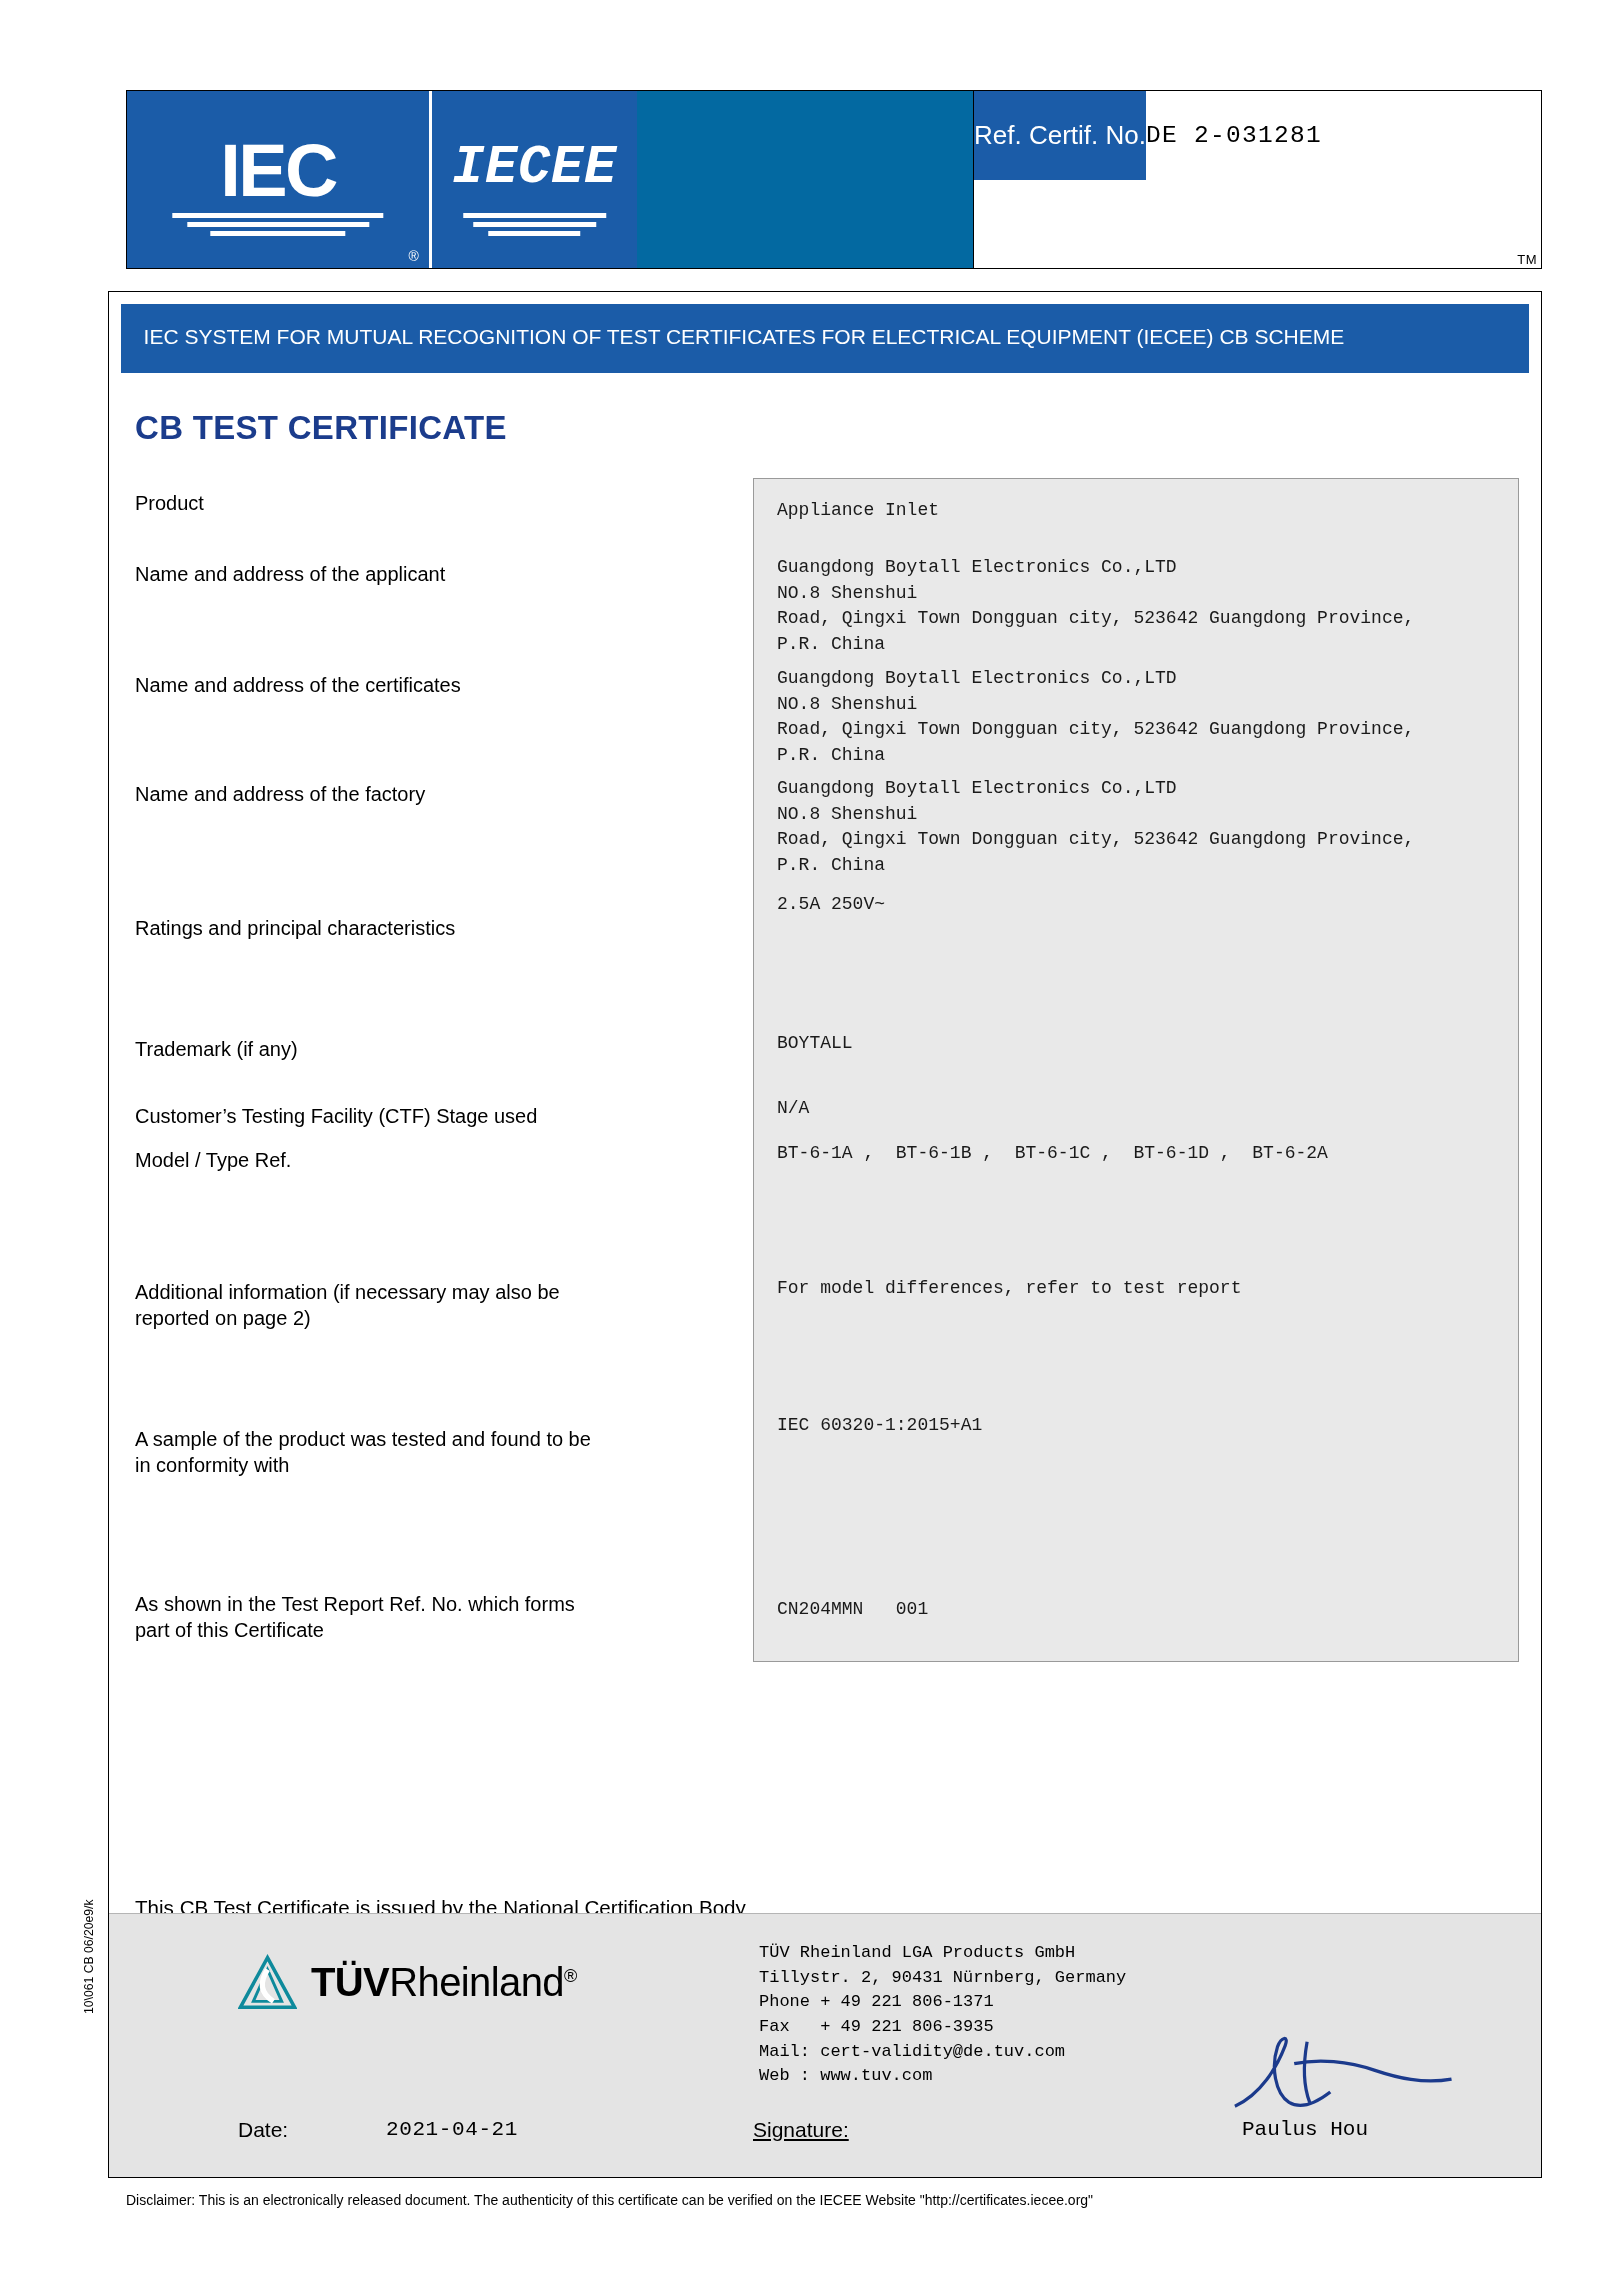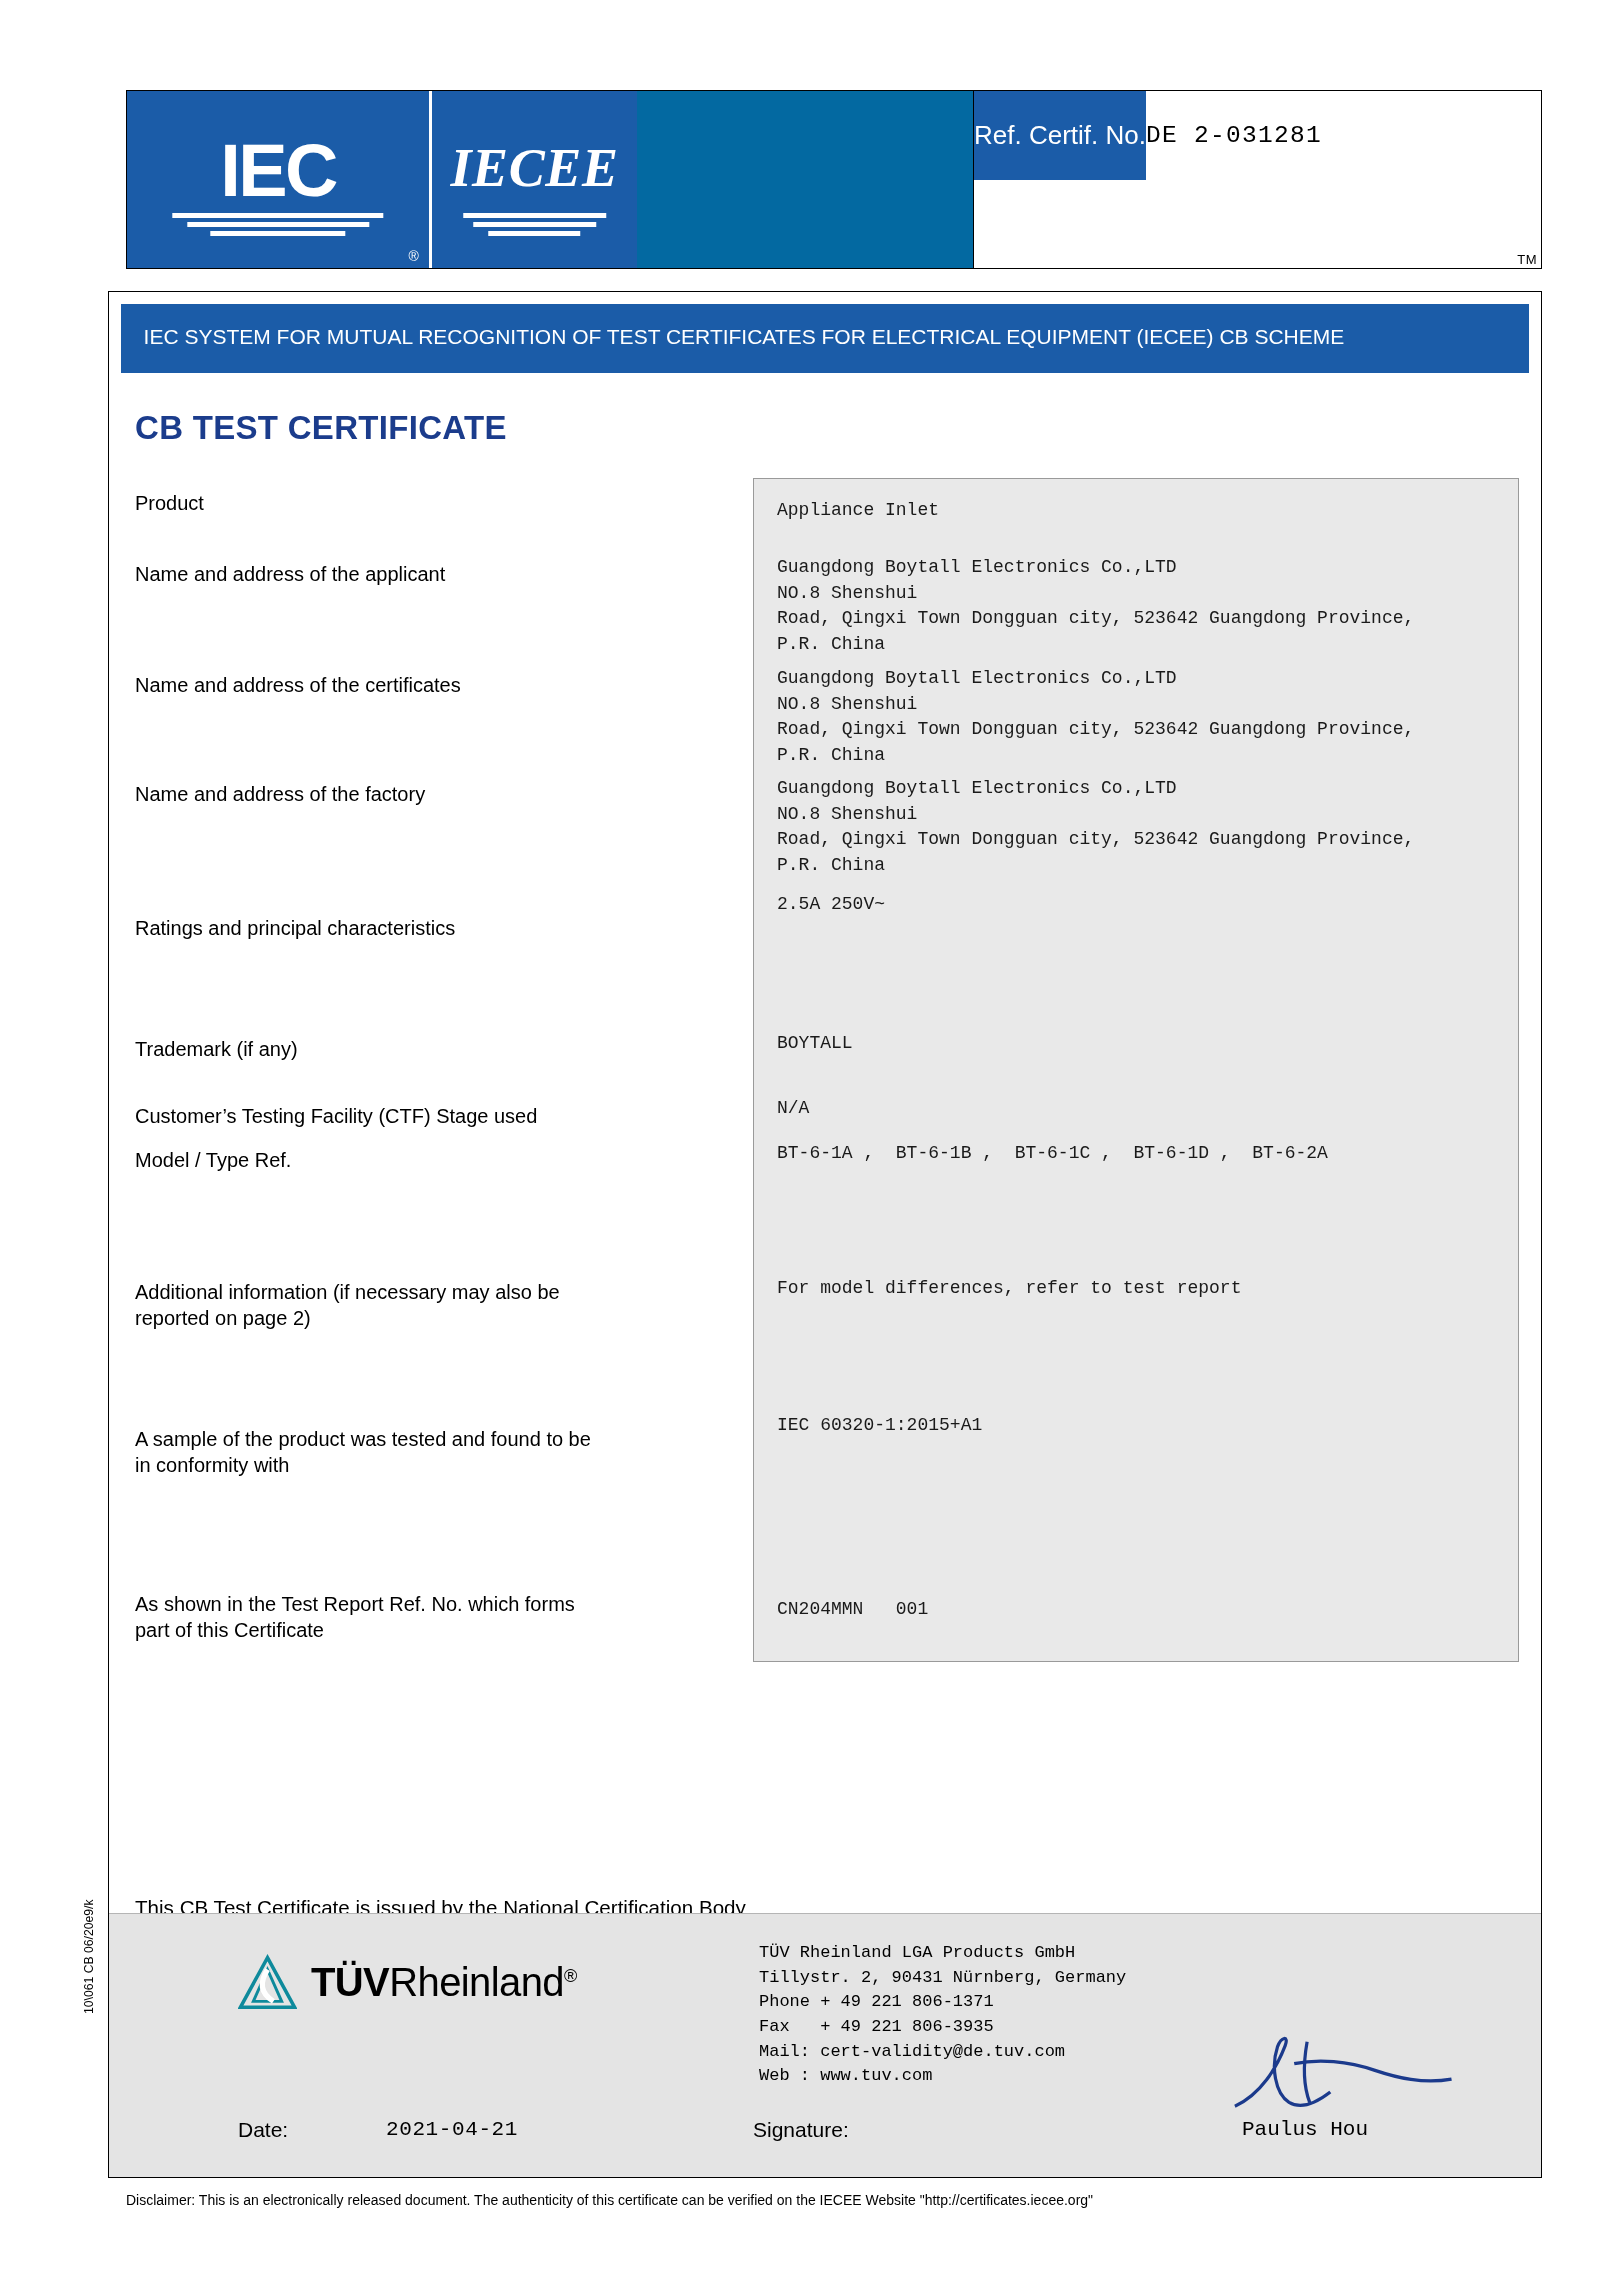--- a/index.html
+++ b/index.html
@@ -60,21 +60,21 @@
     font-family: "Liberation Sans", sans-serif;
     font-weight: bold;
     font-size: 74px;
     letter-spacing: -2.6px;
     line-height: 1;
     position: relative;
     top: -9px;
   }
   .iecee-text {
     color: #fff;
-    font-family: Liberation Serif, serif;
+    font-family: Liberation Mono, monospace;
     font-weight: bold;
     font-style: italic;
     font-size: 54px;
     letter-spacing: 0.6px;
     line-height: 1;
     position: relative;
     top: -11.6px;
   }
   .underline-stack {
     position: absolute;
@@ -259,20 +259,21 @@
     top: 2.6px;
     font-family: "Liberation Mono", monospace;
     font-size: 21px;
     letter-spacing: 0.6px;
   }
   .sig-label {
     position: absolute;
     left: 644px;
     top: 2.6px;
     font-size: 21px;
+    text-decoration: underline;
   }
   .sig-name {
     position: absolute;
     left: 1133px;
     top: 2.6px;
     font-family: "Liberation Mono", monospace;
     font-size: 21px;
   }
   .signature {
     position: absolute;

